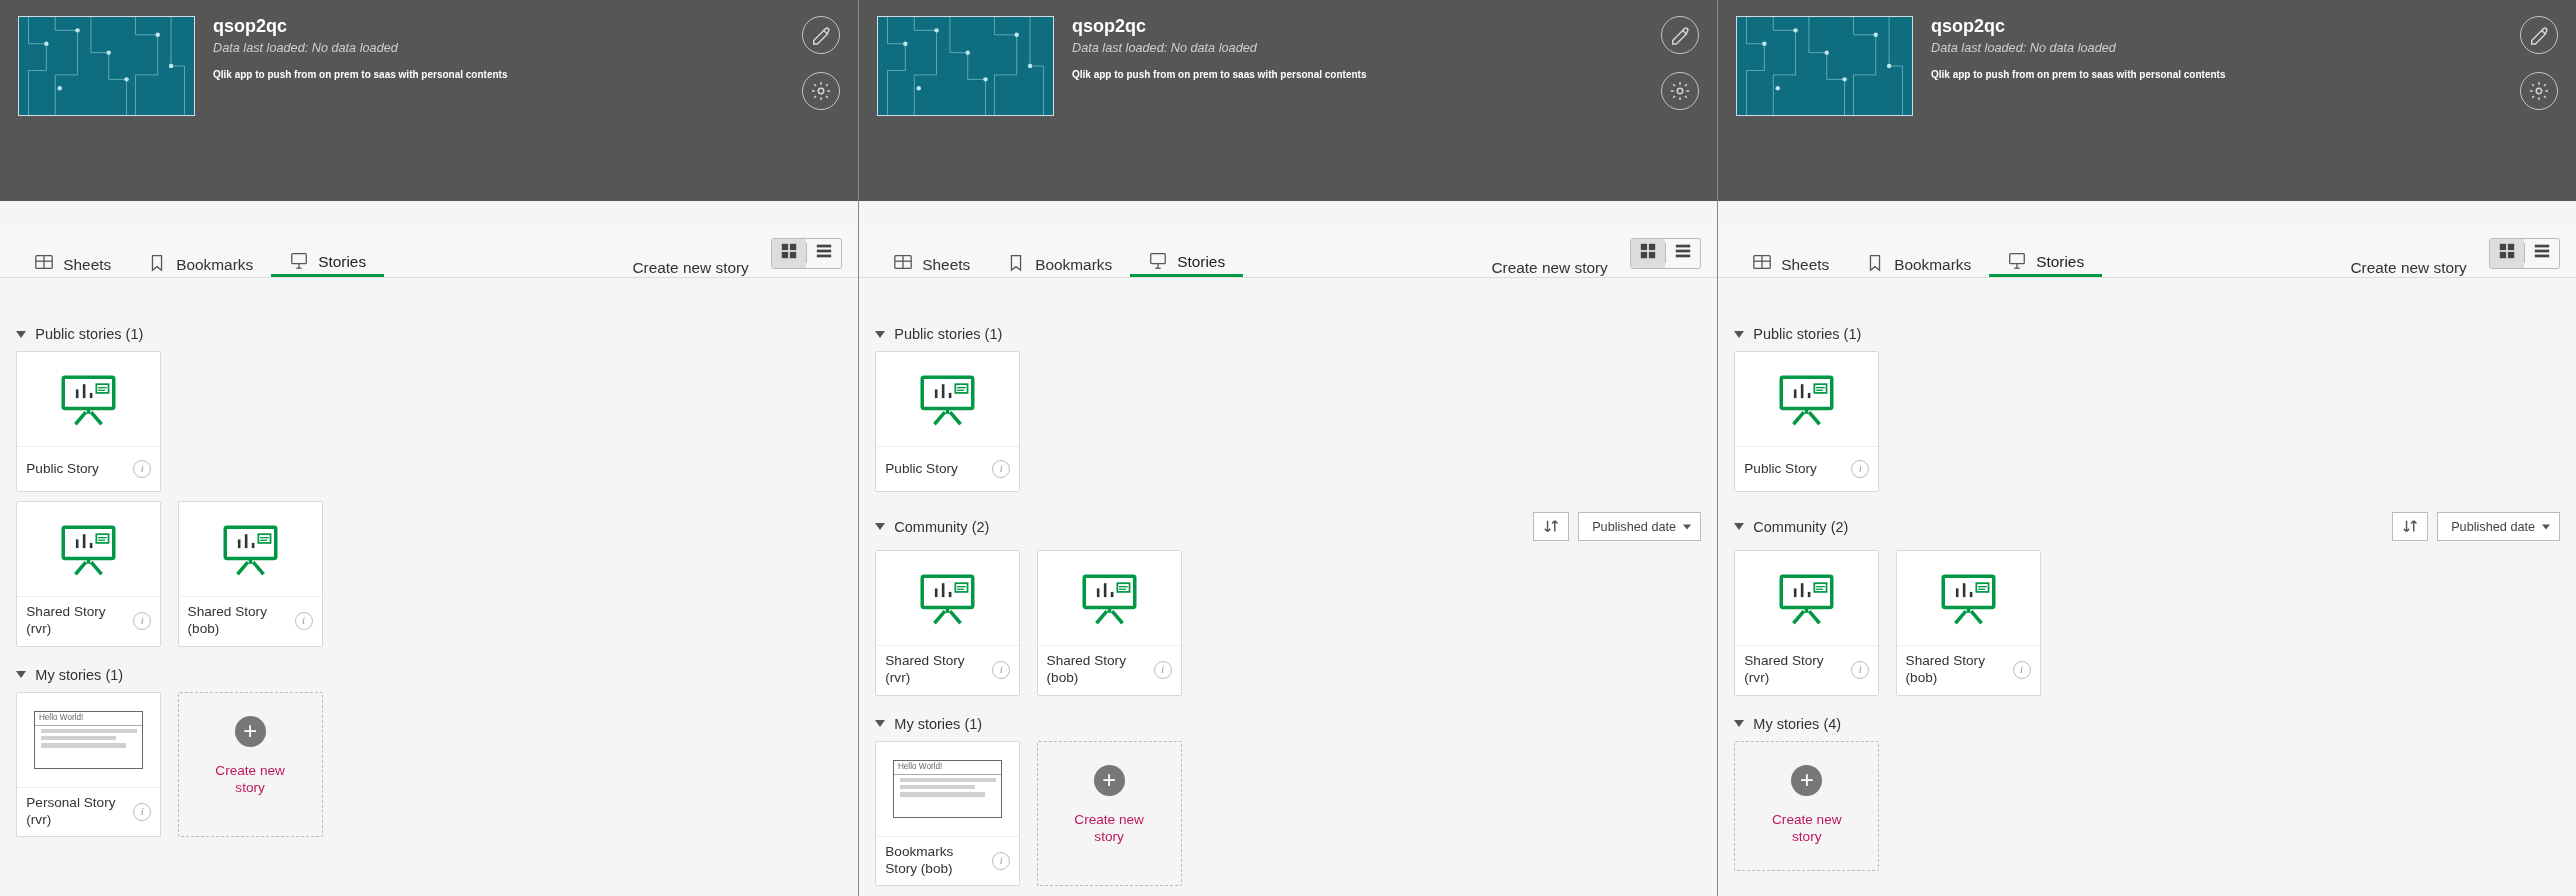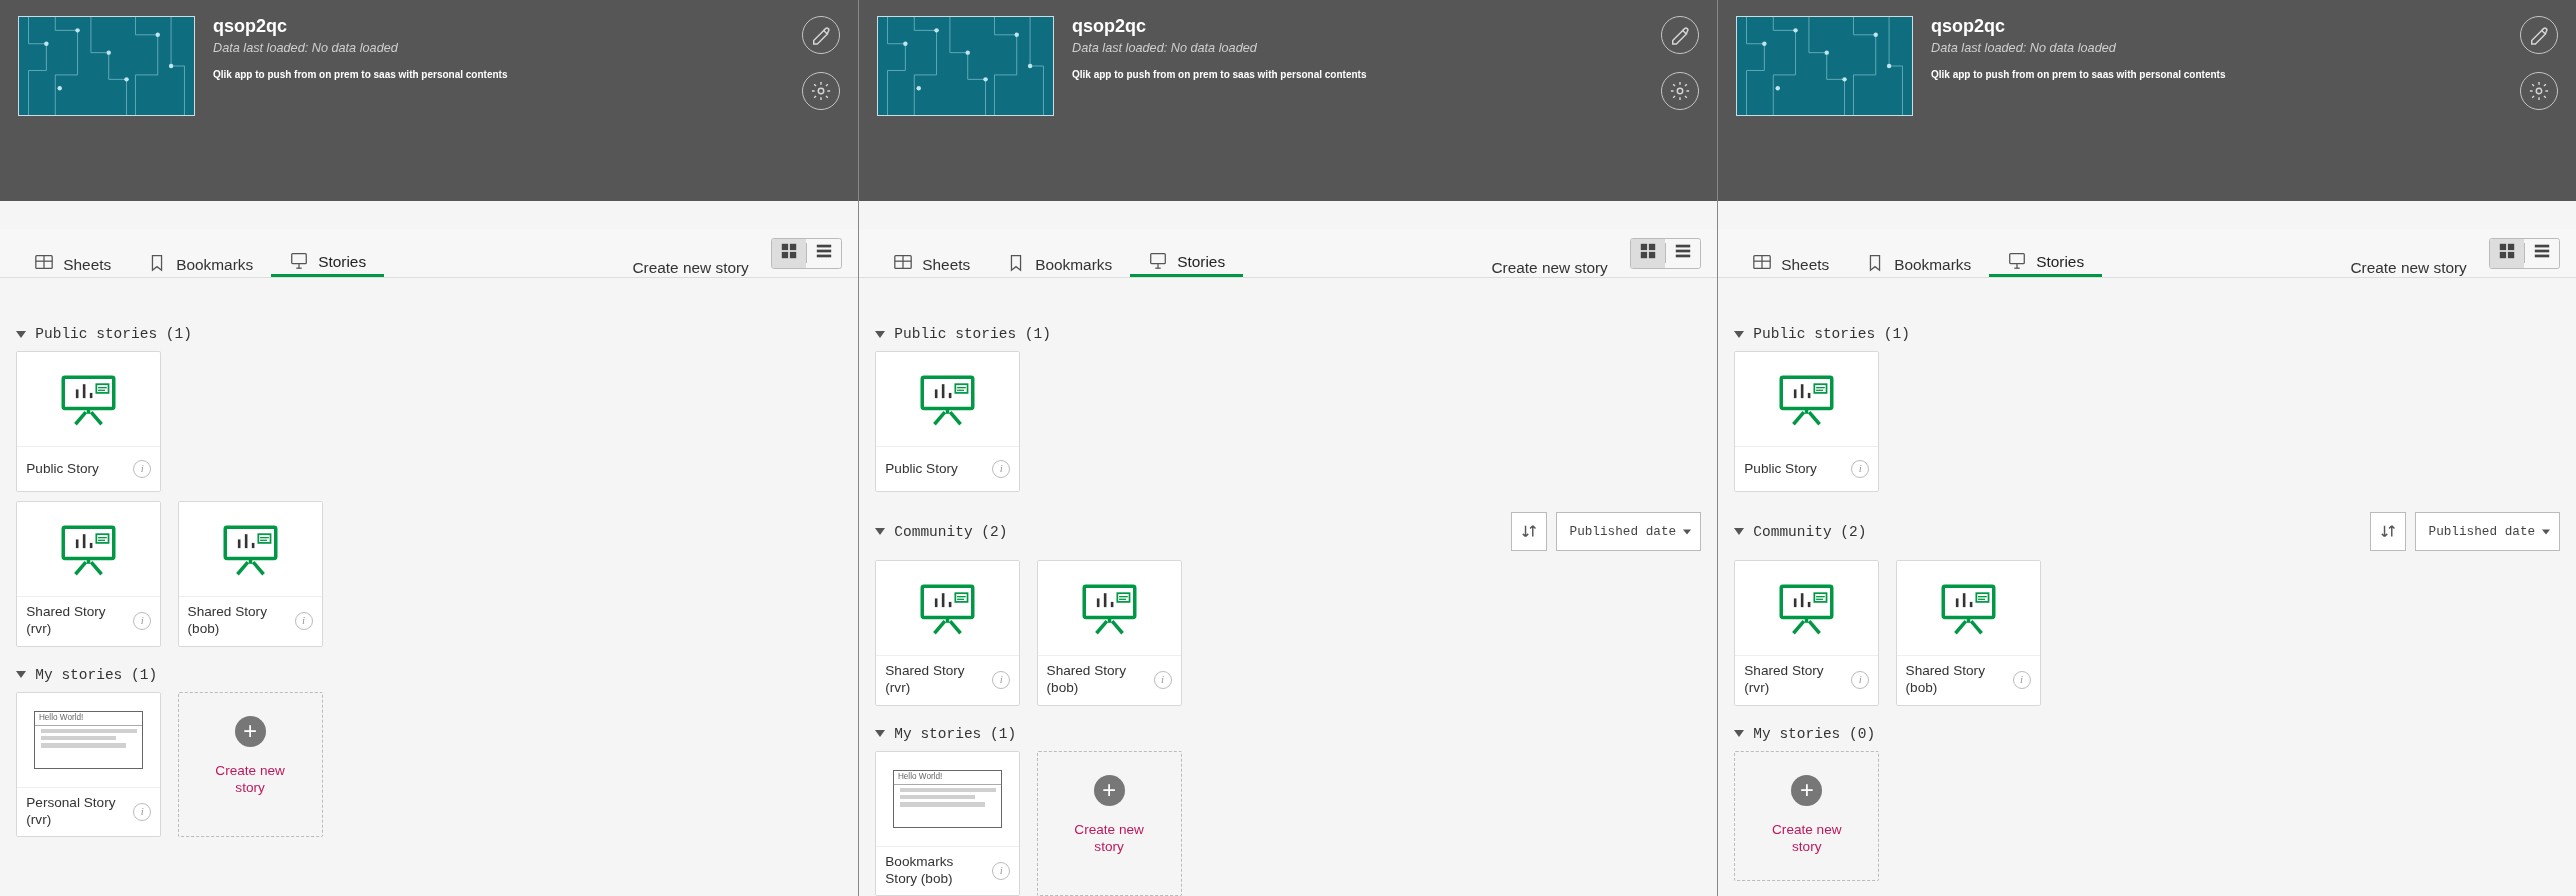--- a/index.html
+++ b/index.html
@@ -28,24 +28,24 @@
   .tabbar .spacer { flex:1; }
   .create-link { display:flex; align-items:center; padding:0 22px; color:#333; cursor:pointer; }
   .viewtoggle { display:flex; align-items:center; border:0.9px solid #bbb; border-radius:2.7px; height:31px; margin:auto 0; }
   .viewtoggle .half { width:34px; height:100%; display:flex; align-items:center; justify-content:center; cursor:pointer; }
   .viewtoggle .half.active { background:#ddd; }
   .viewtoggle svg { width:18px; height:18px; fill:#444; }
   .viewtoggle .sep { width:0.9px; height:70%; background:#bbb; }
 
   
   .body { flex:1; overflow:auto; padding:9px 16.3px 27px; }
-  .section-hdr { display:flex; align-items:center; font-size:14.5px; color:#333; padding:11px 0 9px; cursor:pointer;font-family:Liberation Mono, monospace; }
+  .section-hdr { display:flex; align-items:center; font-size:14.5px; color:#333; padding:11px 0 9px; cursor:pointer; }
   .section-hdr .tri { width:0; height:0; border-left:5.4px solid transparent; border-right:5.4px solid transparent; border-top:7.3px solid #555; margin-right:9px; }
   .section-hdr .right { margin-left:auto; display:flex; gap:9px; }
-  .sortbtn, .pilldd { height:39px; border:0.9px solid #bbb; background:#fff; display:flex; align-items:center; justify-content:center; font-size:12.7px; color:#444; cursor:pointer; }
+  .sortbtn, .pilldd { height:29px; border:0.9px solid #bbb; background:#fff; display:flex; align-items:center; justify-content:center; font-size:12.7px; color:#444; cursor:pointer; }
   .sortbtn { width:36px; }
   .sortbtn svg{width:16.3px;height:16.3px;stroke:#555;fill:none;stroke-width:1.6;}
   .pilldd { padding:0 23.6px 0 12.7px; position:relative; }
   .pilldd::after{content:""; position:absolute; right:9px; top:50%; width:0; height:0; border-left:4.5px solid transparent;border-right:4.5px solid transparent;border-top:5.4px solid #555; transform:translateY(-50%);}
 
   .cards { display:flex; flex-wrap:wrap; gap:16.3px; padding-bottom:9px; }
   .card  { width:145px; background:#fff; border:0.9px solid #d8d8d8; border-radius:1.8px; display:flex; flex-direction:column; cursor:pointer; }
   .card .thumb { height:95px; display:flex; align-items:center; justify-content:center; border-bottom:0.9px solid #eee; }
   .card .thumb svg { width:63px; height:54px; }
   .card .caption { display:flex; align-items:center; justify-content:space-between; padding:7.3px 9px; font-size:13.6px; color:#333; min-height:44px; line-height:1.25; }
@@ -544,21 +544,21 @@
               </svg>
     </div>
     <div class="caption">
       <span>Shared Story (bob)</span>
       <span class="info">i</span>
     </div>
           </div>
         </div>
     <div class="section-hdr">
       <span class="tri"></span>
-      <span>My stories (0)</span>
+      <span>My stories (4)</span>
 
     </div>
     <div class="cards">
           <div class="card dashed">
       <div class="thumb">
         <div class="plus">+</div>
         <div class="lbl" style="white-space:pre-line">Create new
 story</div>
       </div>
           </div>

